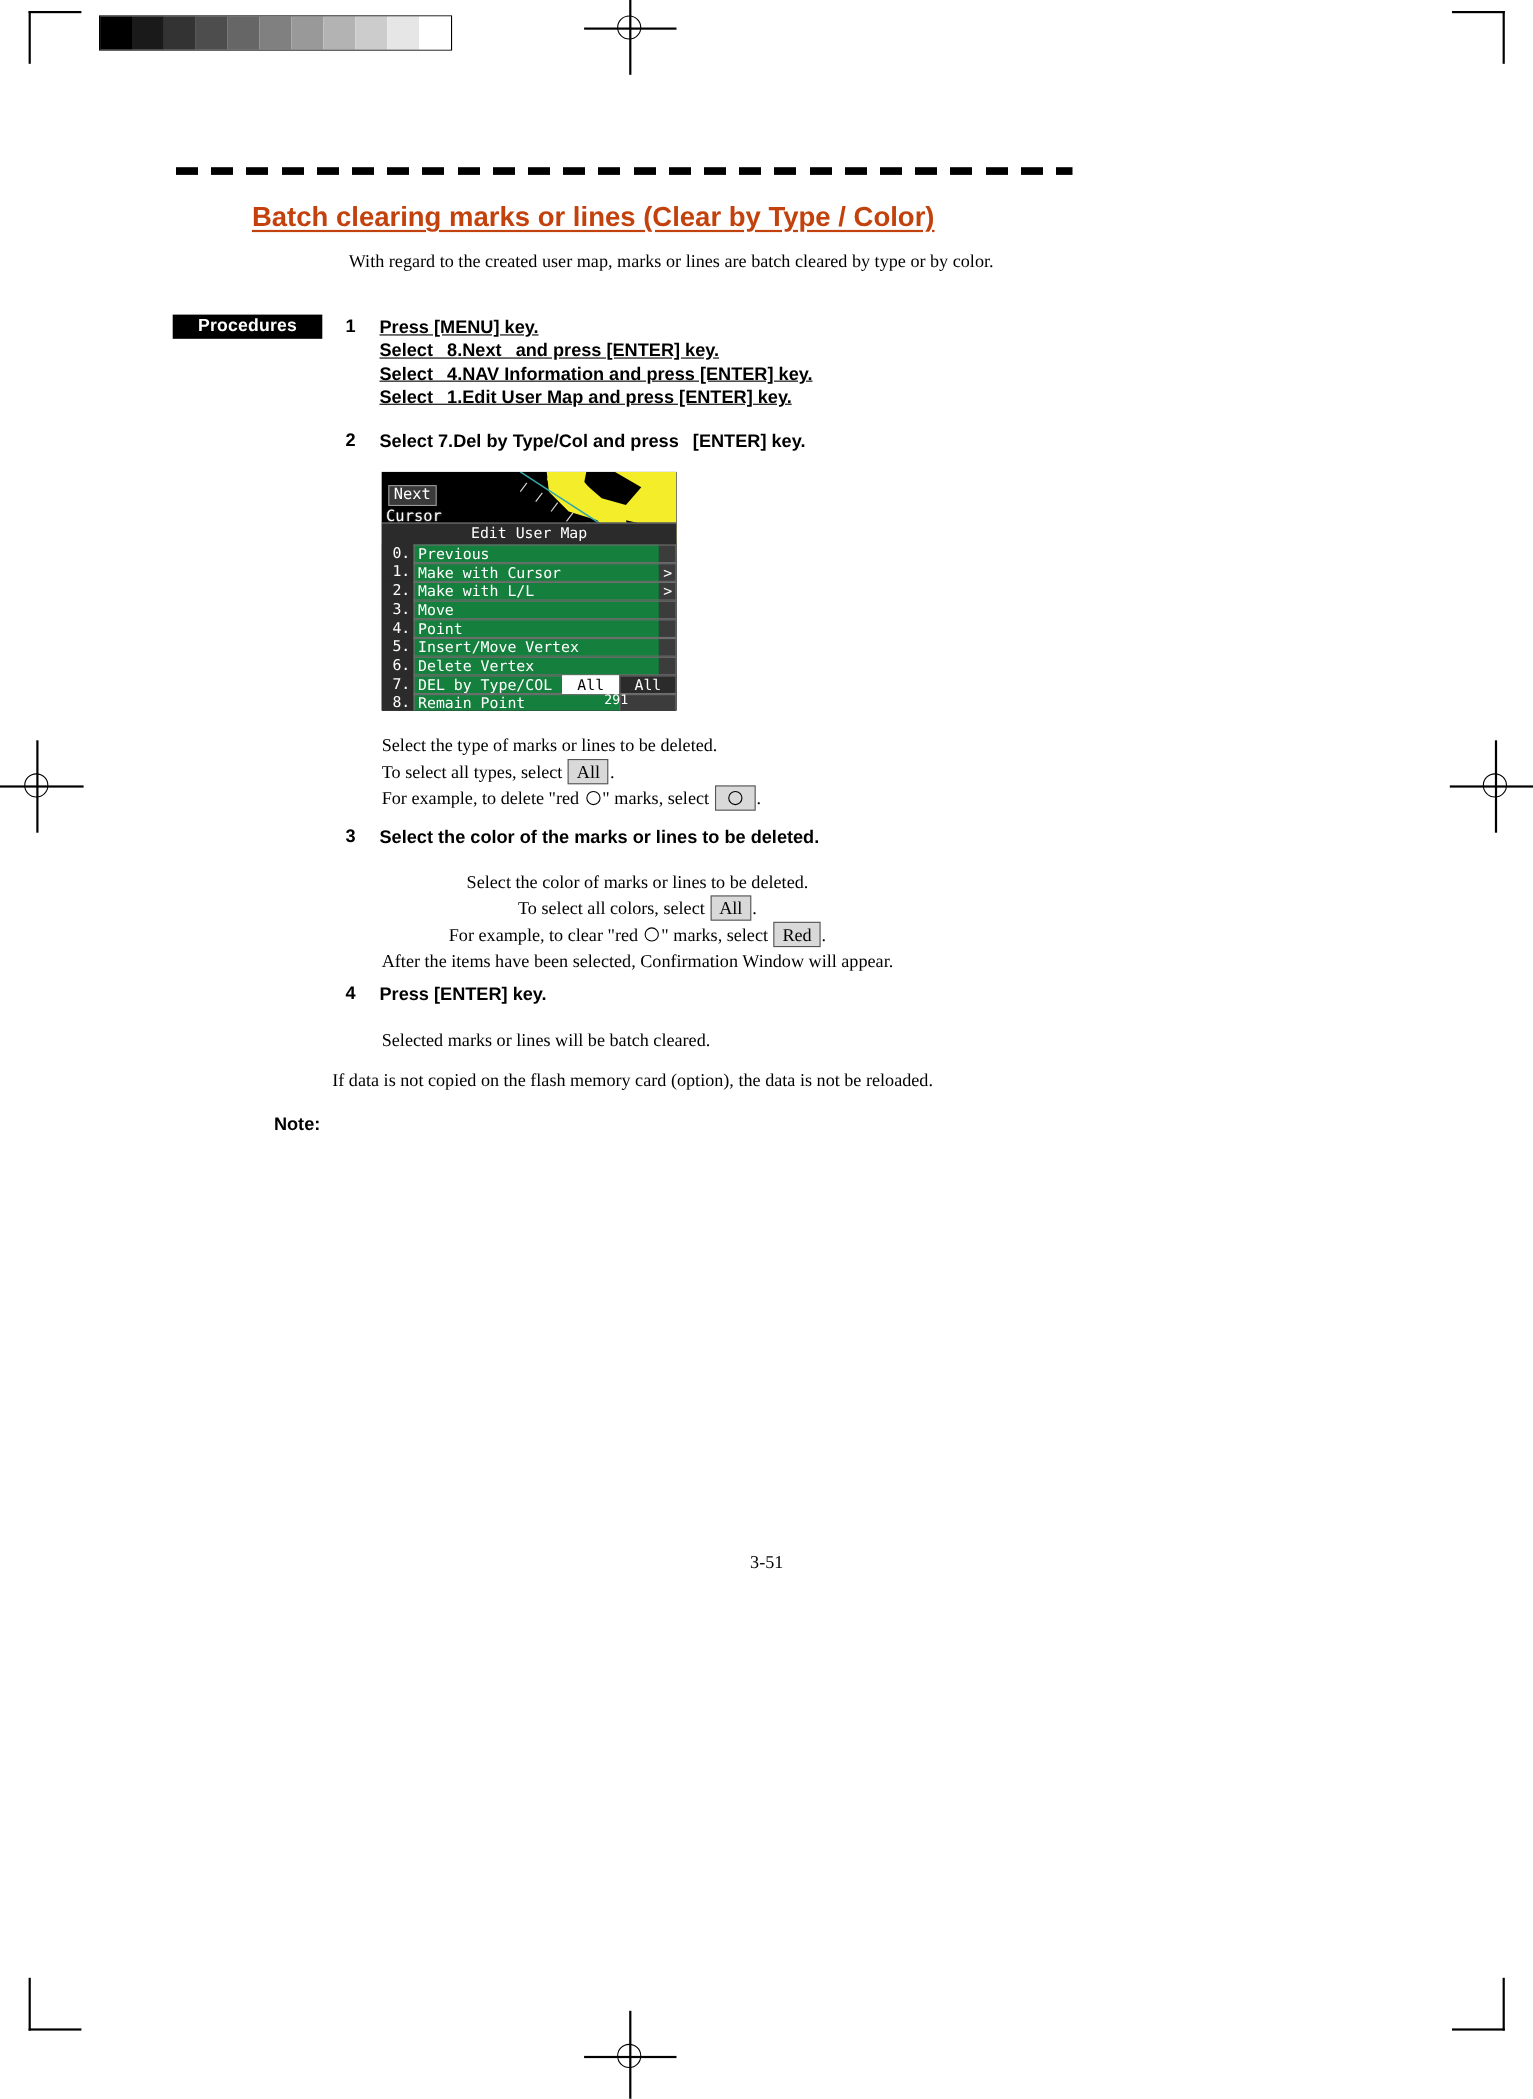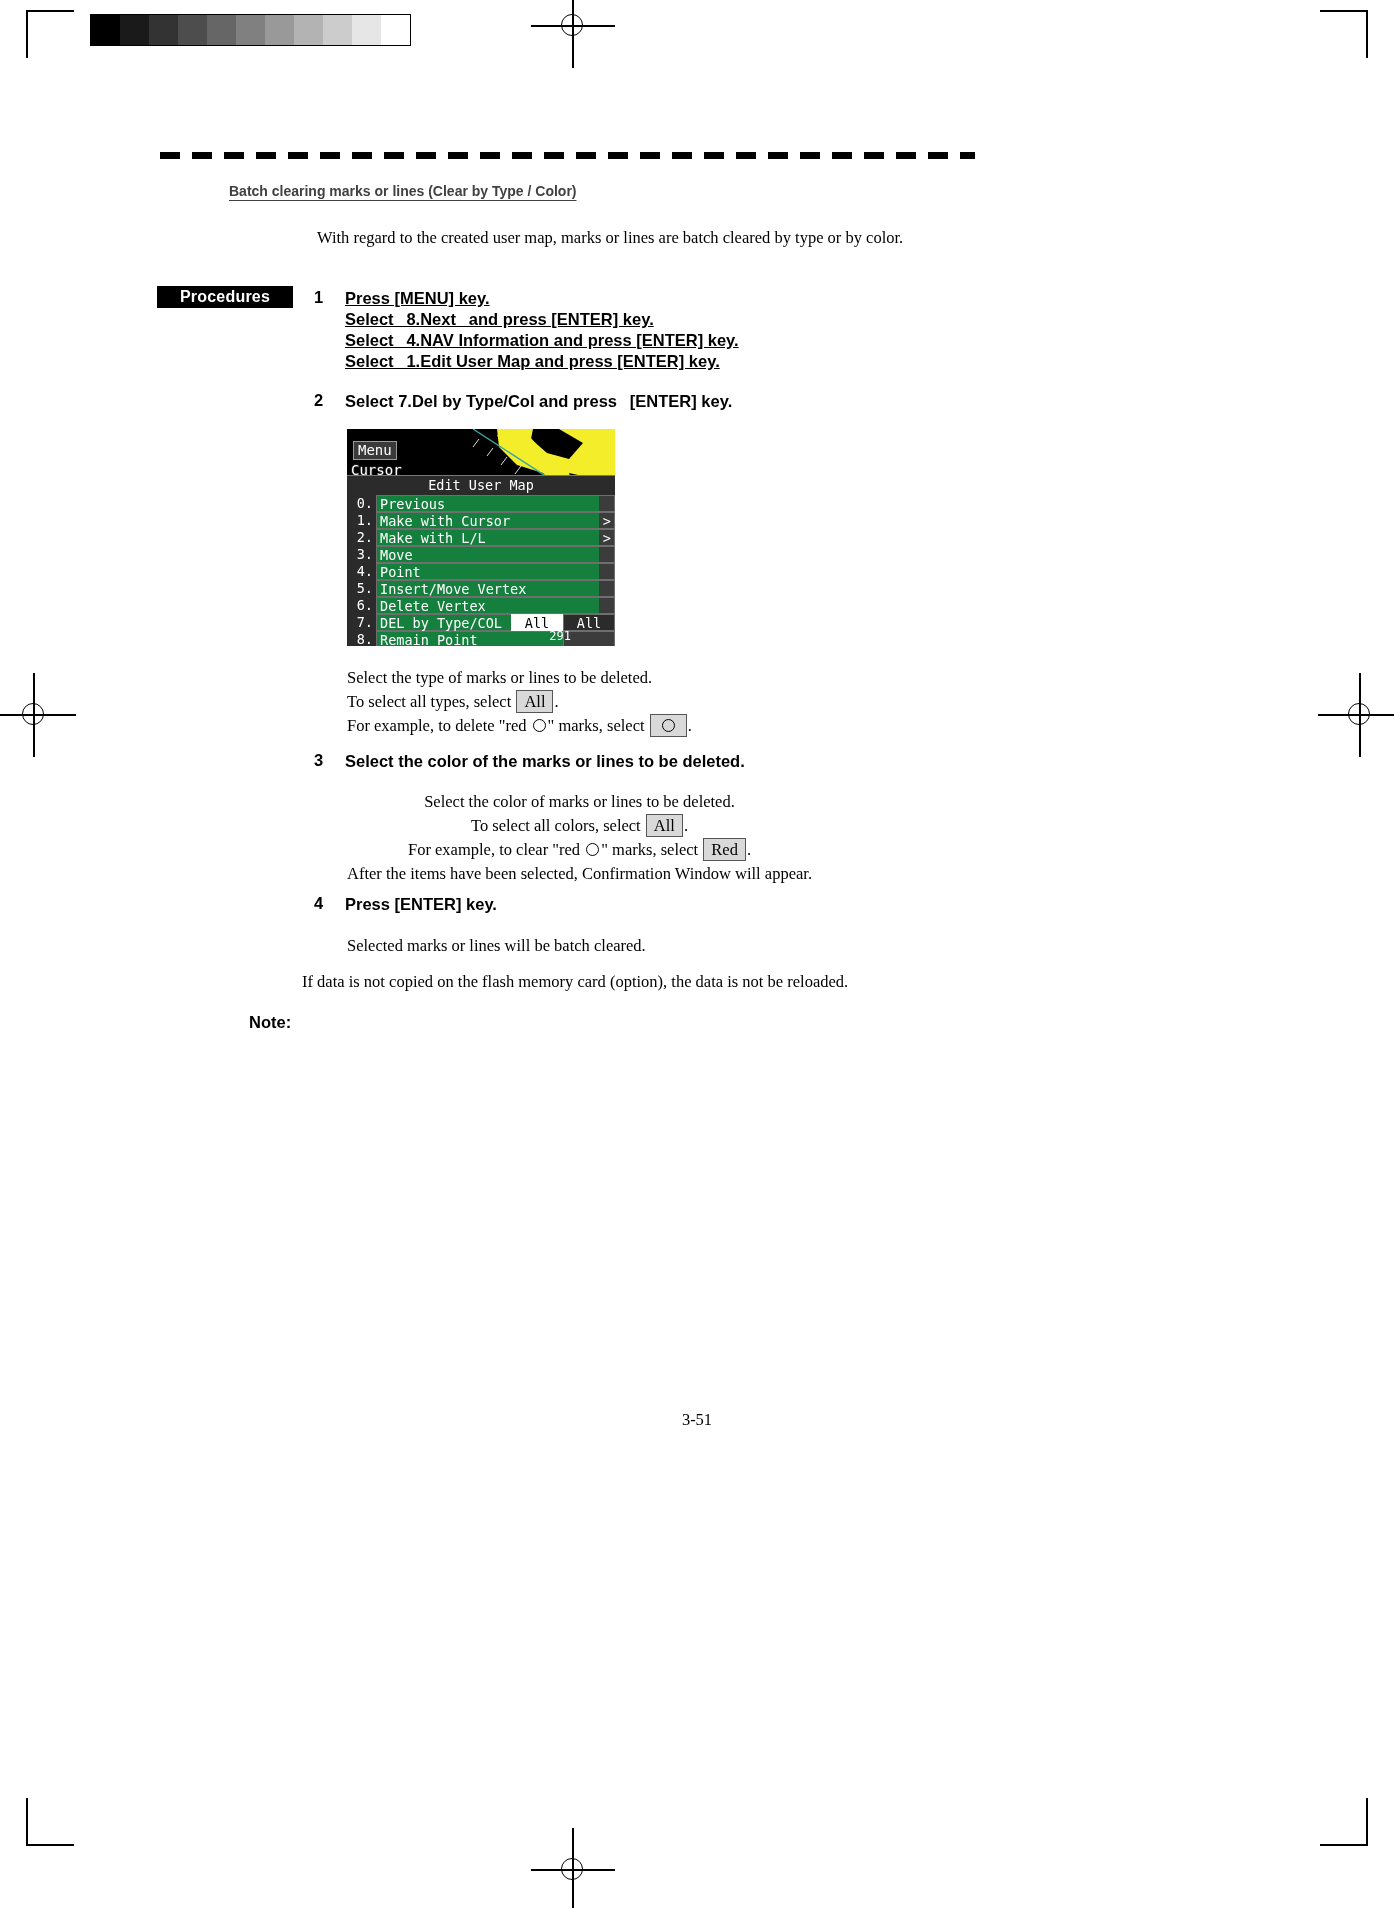--- a/index.html
+++ b/index.html
@@ -84,22 +84,22 @@
       #fff 20px, #fff 32px);
   }
 
   
   .page-title {
     position: absolute;
     top: 183px;
     left: 229px;
     font-family: "Liberation Sans", sans-serif;
     font-weight: bold;
-    font-size: 14px;
-    color: #404040;
+    font-size: 25px;
+    color: #c2410c;
     text-decoration: underline;
     text-underline-offset: 4px;
     white-space: nowrap;
   }
 
   .intro {
     position: absolute;
     top: 228px;
     left: 317px;
     font-family: "Liberation Serif", serif;
@@ -425,21 +425,21 @@
     <line x1="126" y1="0" x2="268" y2="92" stroke="#34a8a8" stroke-width="1.4"></line>
     <g stroke="#dddddd" stroke-width="1">
       <line x1="132" y1="10" x2="126" y2="18"></line>
       <line x1="146" y1="19" x2="140" y2="27"></line>
       <line x1="160" y1="28" x2="154" y2="36"></line>
       <line x1="174" y1="37" x2="168" y2="45"></line>
       <line x1="188" y1="46" x2="182" y2="54"></line>
     </g>
   </svg>
 
-  <div class="menu-btn">Menu</div>
+  <div class="menu-btn">Next</div>
   <div class="cursor-label">Cursor</div>
 
   <div class="menu-panel">
     <div class="menu-head">Edit User Map</div>
 
     <div class="menu-row">
       <span class="idx">0.</span>
       <span class="lbl">Previous</span>
       <span class="arrow"></span>
     </div>

